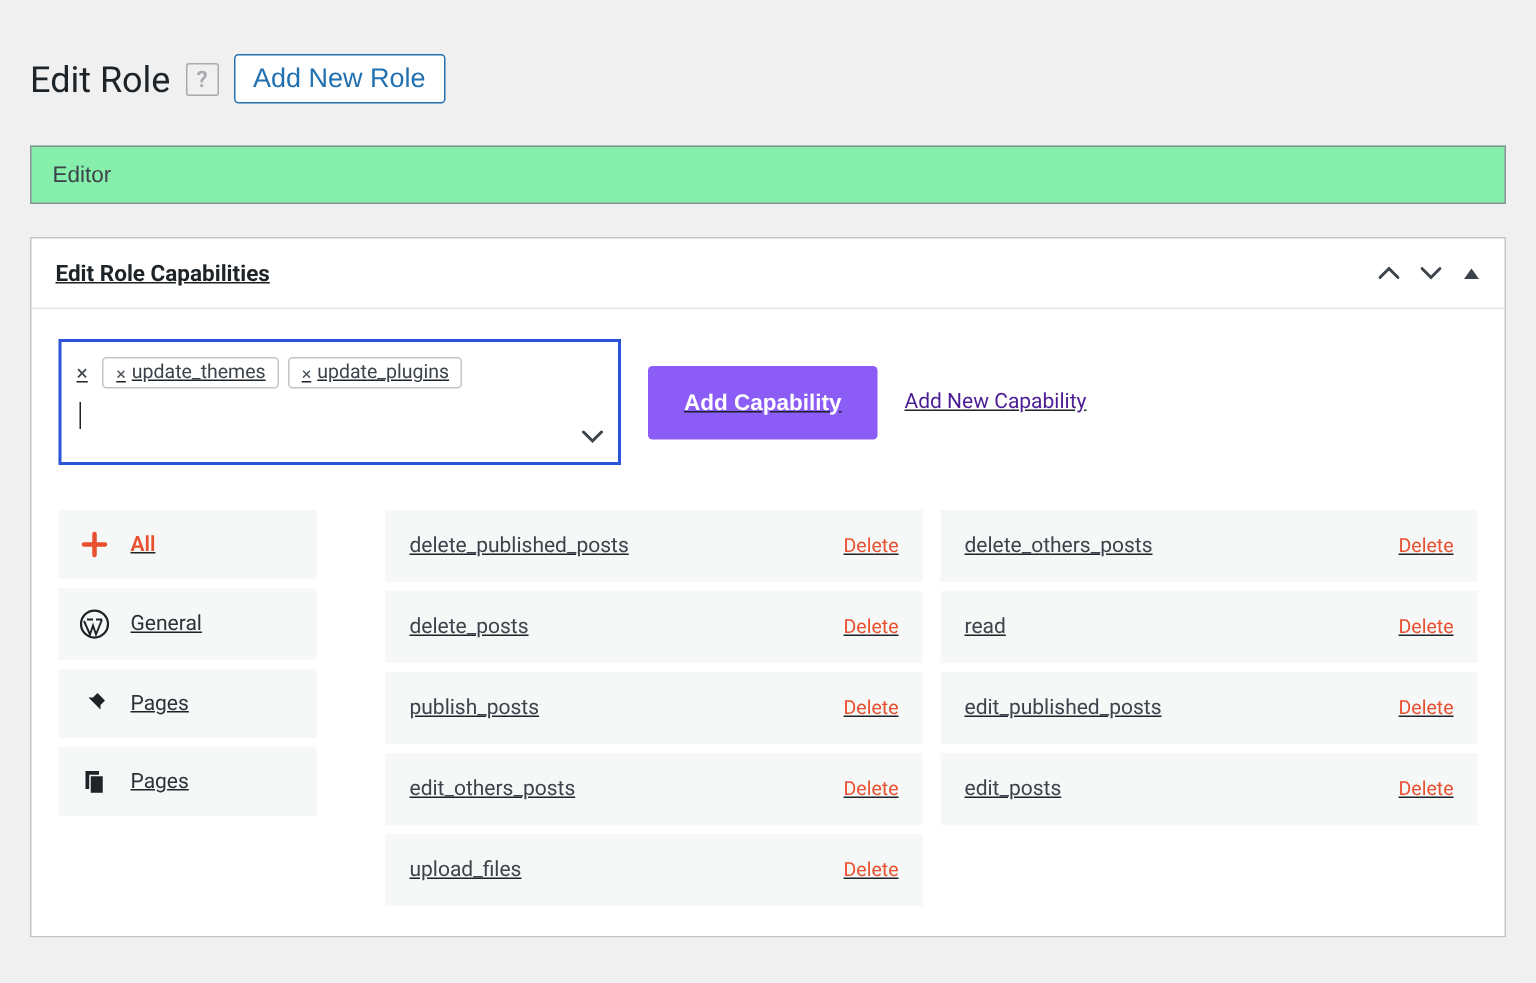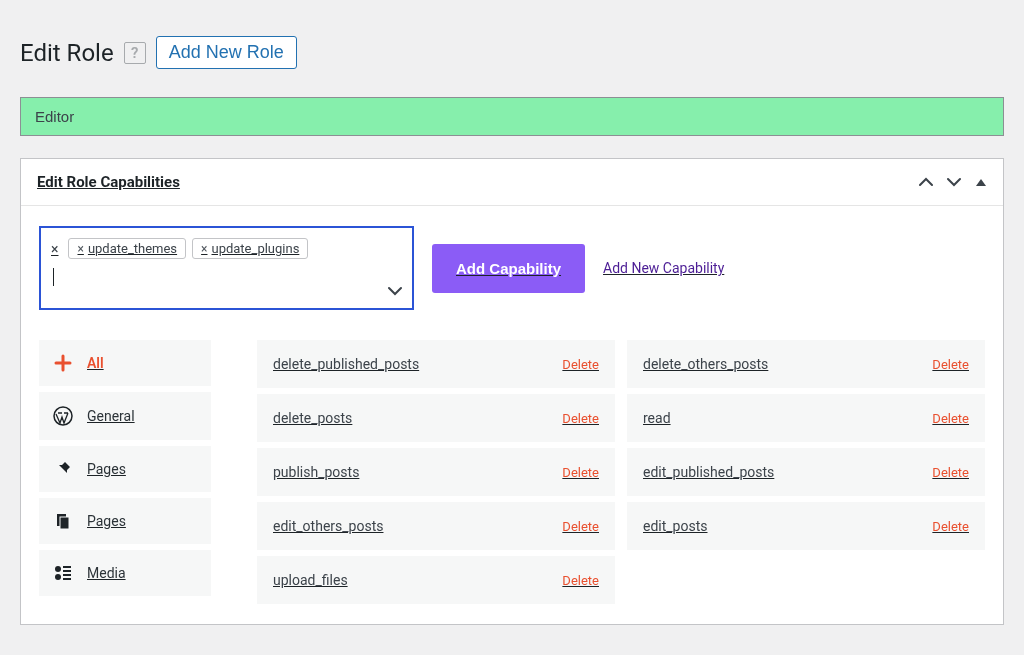--- a/index.html
+++ b/index.html
@@ -282,31 +282,20 @@
           </div>
           <div class="nav-item">
             <span class="nav-icon">
               <svg width="18" height="18" viewBox="0 0 18 18">
                   <rect x="3" y="2" width="9" height="12" fill="#1d2327"></rect>
                   <rect x="6" y="5" width="9" height="12" fill="#1d2327" stroke="#f6f7f7" stroke-width="1"></rect>
                 </svg>
             </span>
             <span>Pages</span>
           </div>
-          <div class="nav-item">
-            <span class="nav-icon">
-              <svg width="20" height="18" viewBox="0 0 20 18">
-                  <circle cx="5" cy="5" r="3" fill="#1d2327"></circle>
-                  <path d="M10 3 H18 M10 7 H18" stroke="#1d2327" stroke-width="2"></path>
-                  <circle cx="5" cy="13" r="3" fill="#1d2327"></circle>
-                  <path d="M10 11 H18 M10 15 H18" stroke="#1d2327" stroke-width="2"></path>
-                </svg>
-            </span>
-            <span>Media</span>
-          </div>
         </div>
 
         <div class="col-caps">
           <div class="cap-item">
             <span>delete_published_posts</span>
             <span class="cap-delete">Delete</span>
           </div>
           <div class="cap-item">
             <span>delete_others_posts</span>
             <span class="cap-delete">Delete</span>

